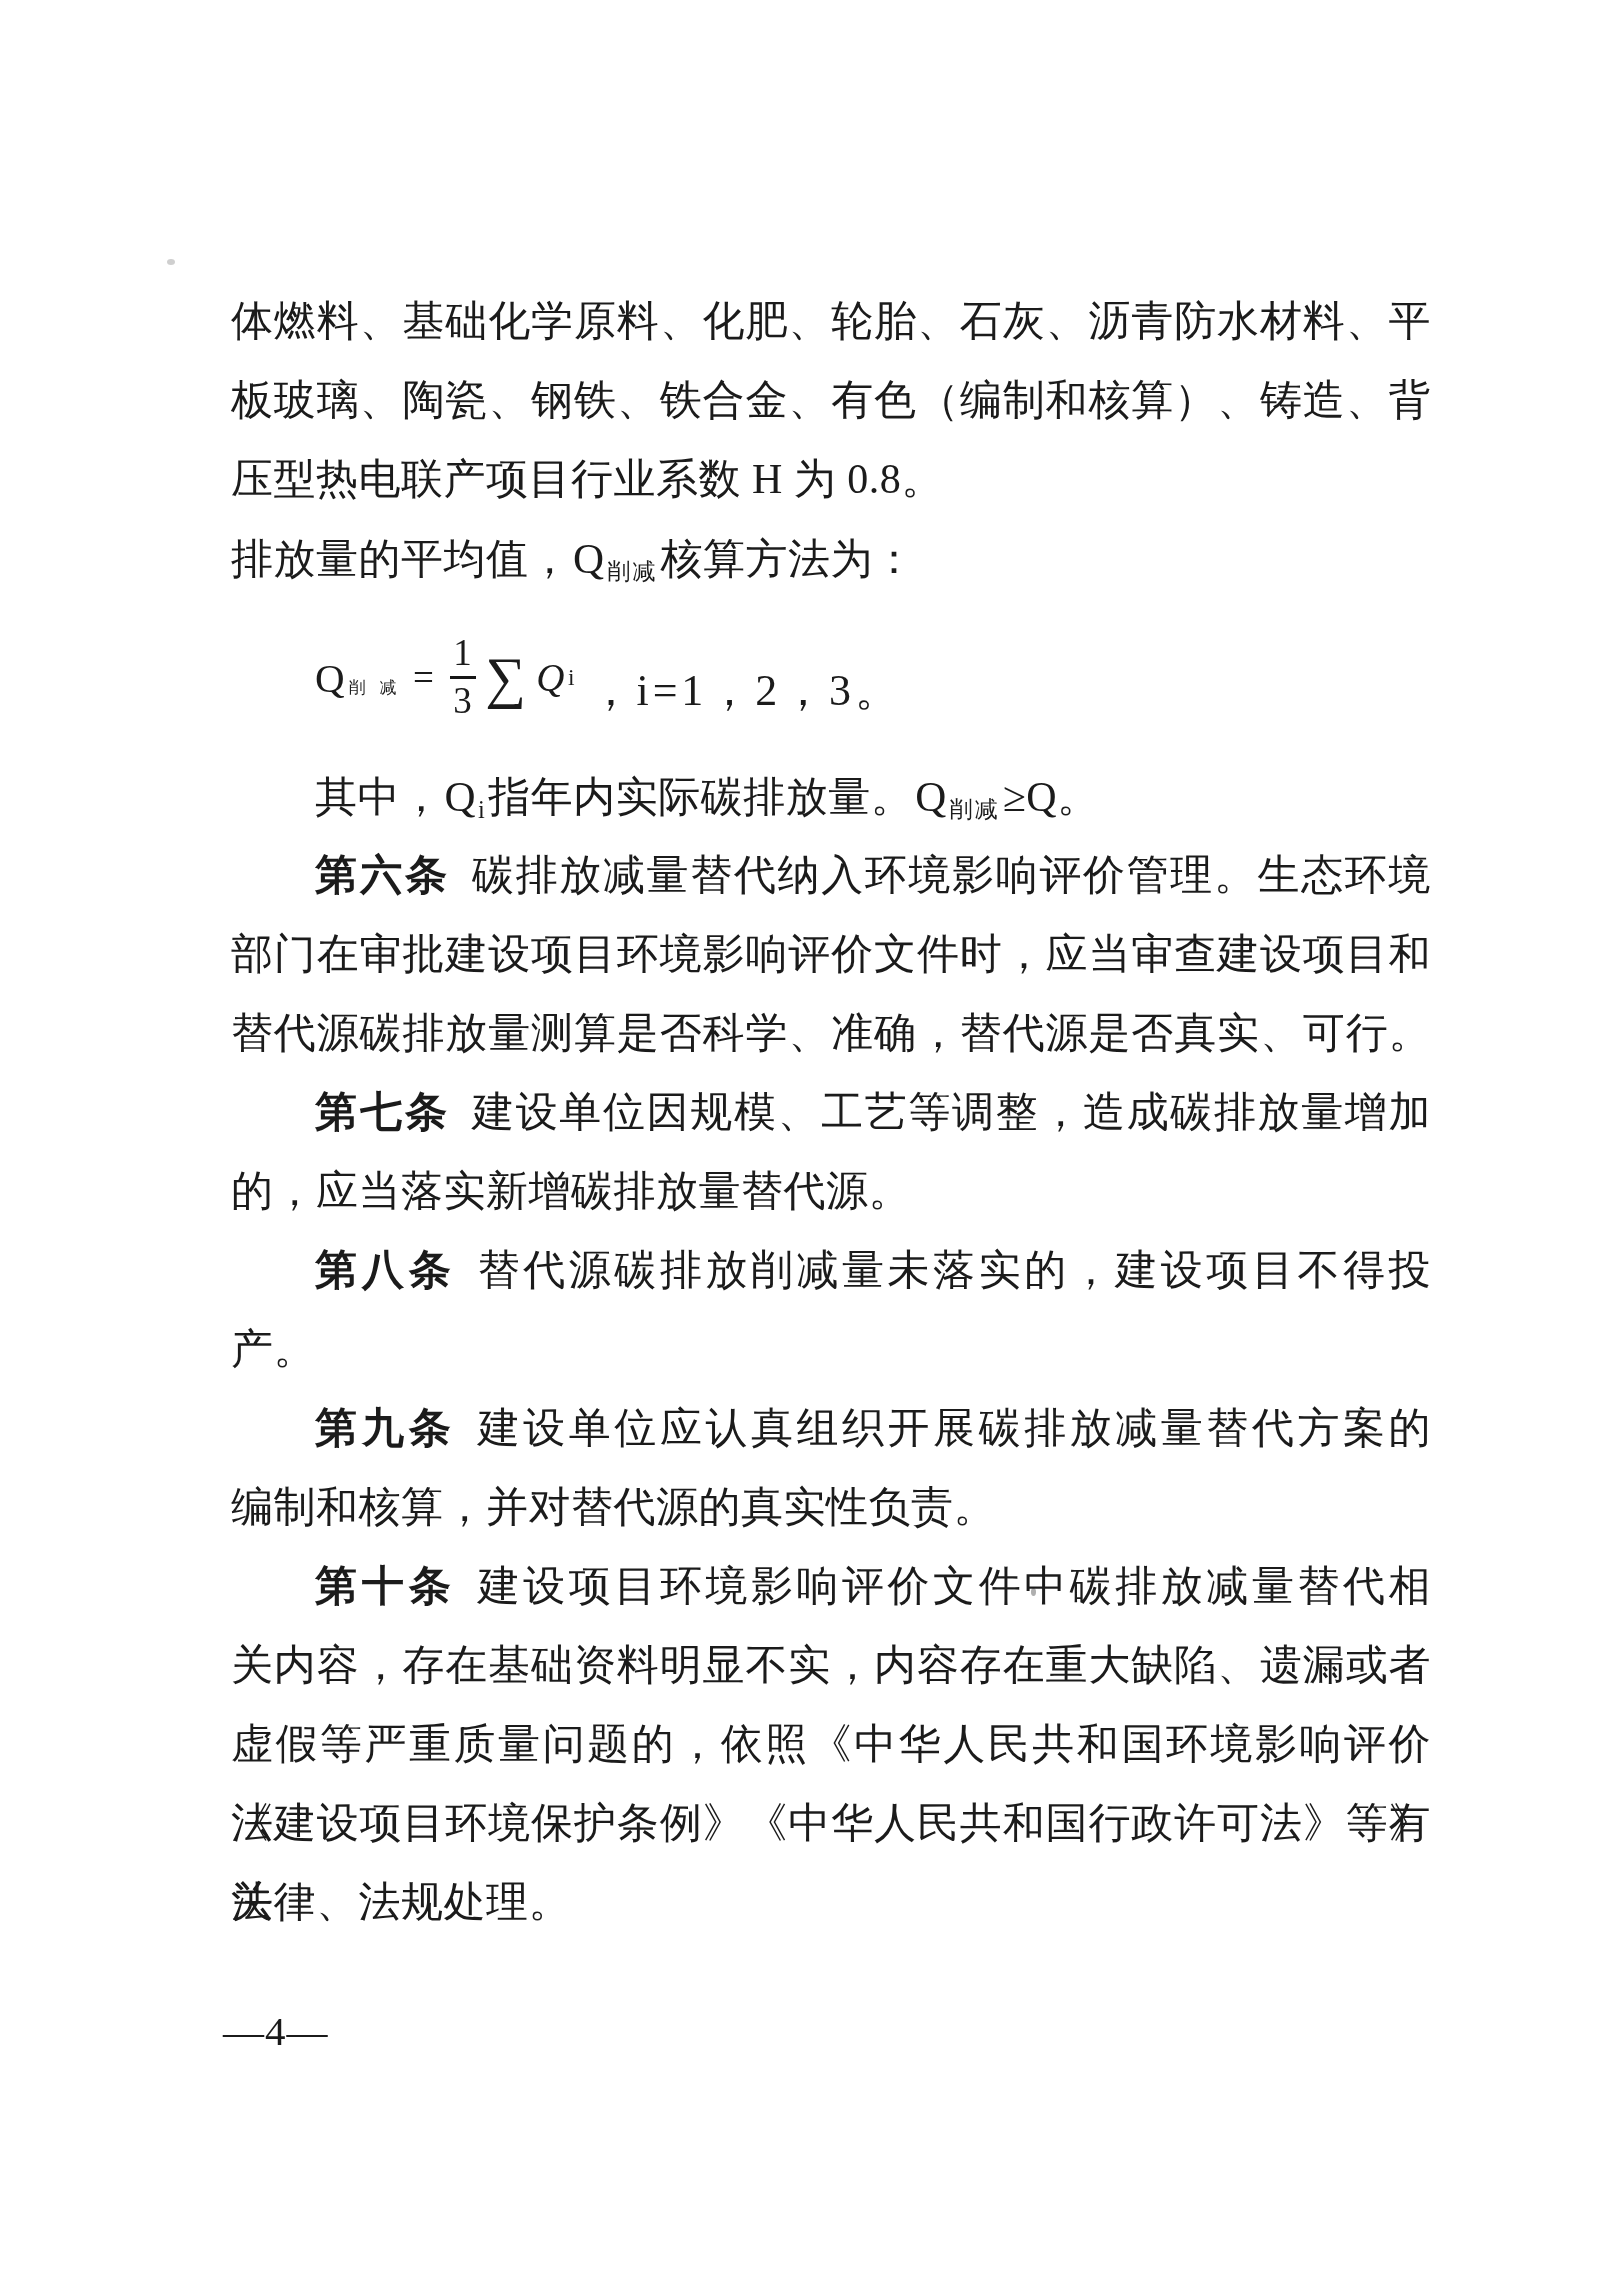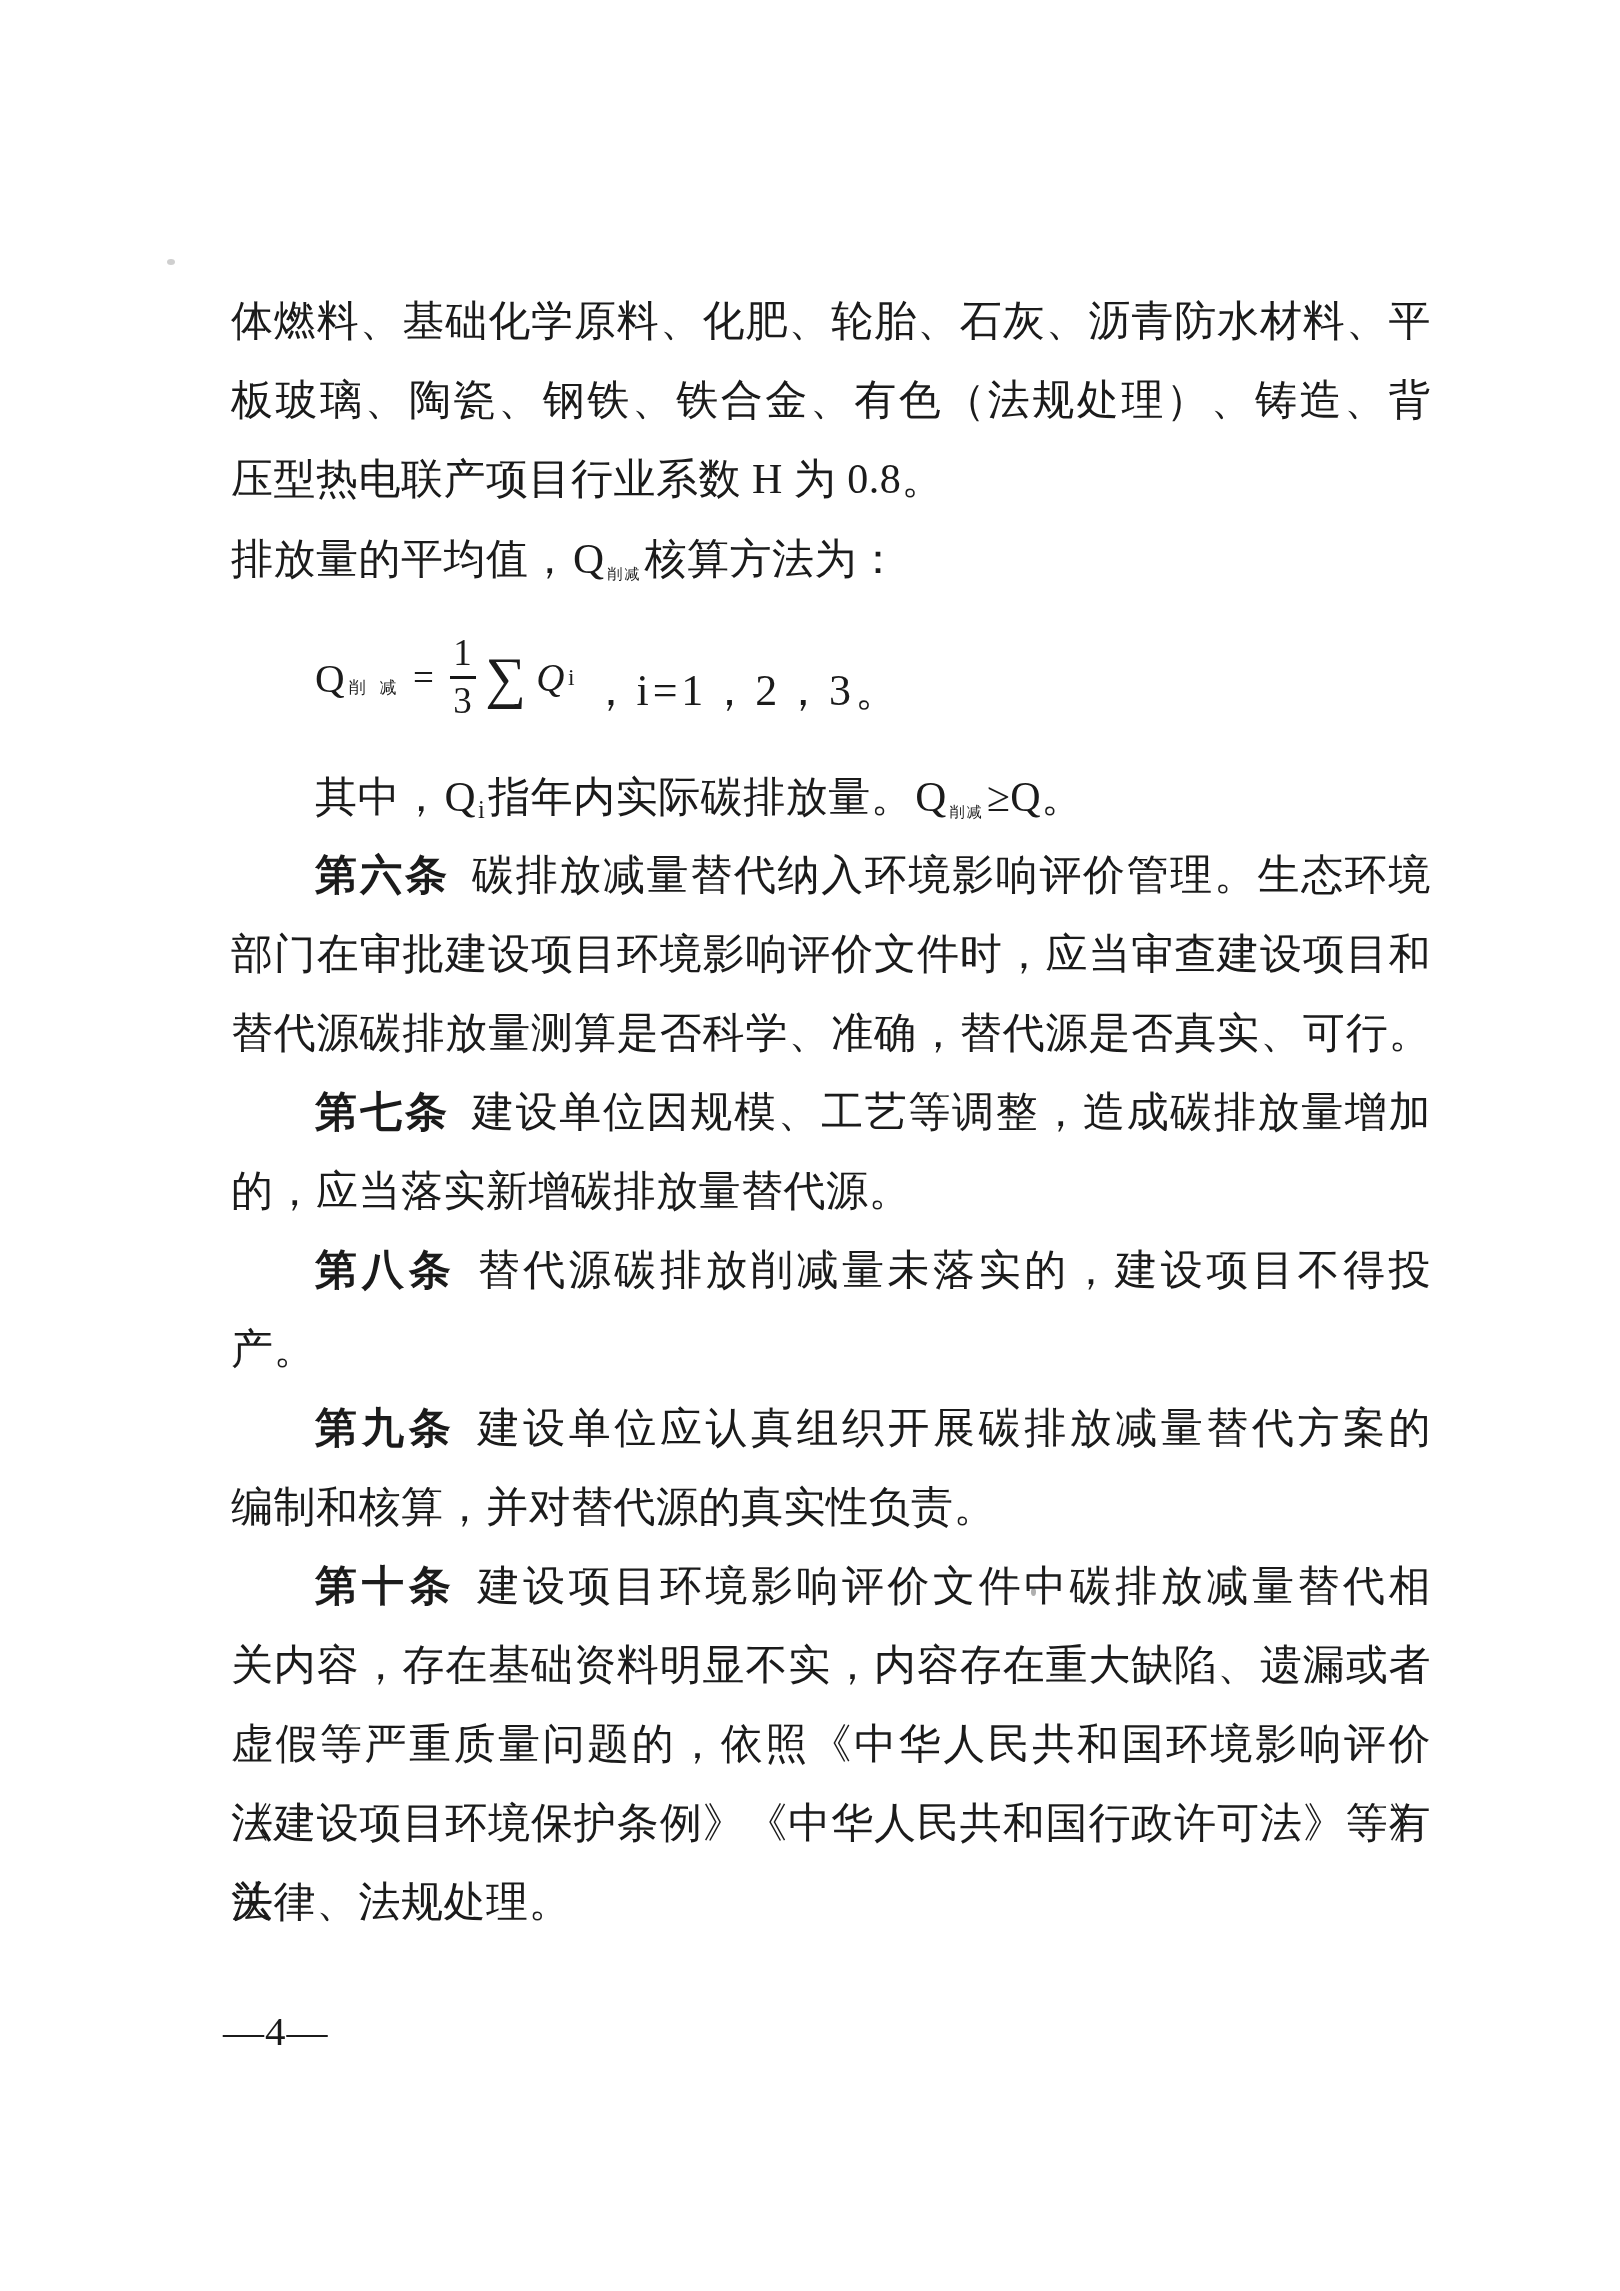--- a/index.html
+++ b/index.html
@@ -32,21 +32,21 @@
     font-weight:bold;
     margin-right:21.6px;
     letter-spacing:2px;
   }
   
   .qvar{
     font-size:43px;
     padding:0 2px;
   }
   .qsub-cjk{
-    font-size:15px;
+    font-size:23px;
     letter-spacing:2px;
     vertical-align:-5.9px;
     padding:0 2.9px 0 1px;
     text-align:right;
   }
   .qsub-i{
     font-size:24.5px;
     vertical-align:-6.9px;
     padding-right:2.9px;
   }
@@ -94,21 +94,21 @@
 </style>
 </head>
 <body>
 
 <div class="speck speck-1"></div>
 <div class="speck speck-2"></div>
 
 <div class="page-body">
 
   <div class="ln full">体燃料、基础化学原料、化肥、轮胎、石灰、沥青防水材料、平</div>
-  <div class="ln full">板玻璃、陶瓷、钢铁、铁合金、有色（法规处理）、铸造、背</div>
+  <div class="ln full">板玻璃、陶瓷、钢铁、铁合金、有色（编制和核算）、铸造、背</div>
   <div class="ln">压型热电联产项目行业系数 H 为 0.8。</div>
 
 
   <div class="ln"><span>排放量的平均值，</span><span class="qvar">Q</span><span class="qsub-cjk">削减</span><span>核算方法为：</span></div>
 
   <div class="formula">
     <span class="f-q">Q</span>
       <span class="f-qsub">削 减</span>
     <span class="f-eq">=</span>
     <span class="frac">

